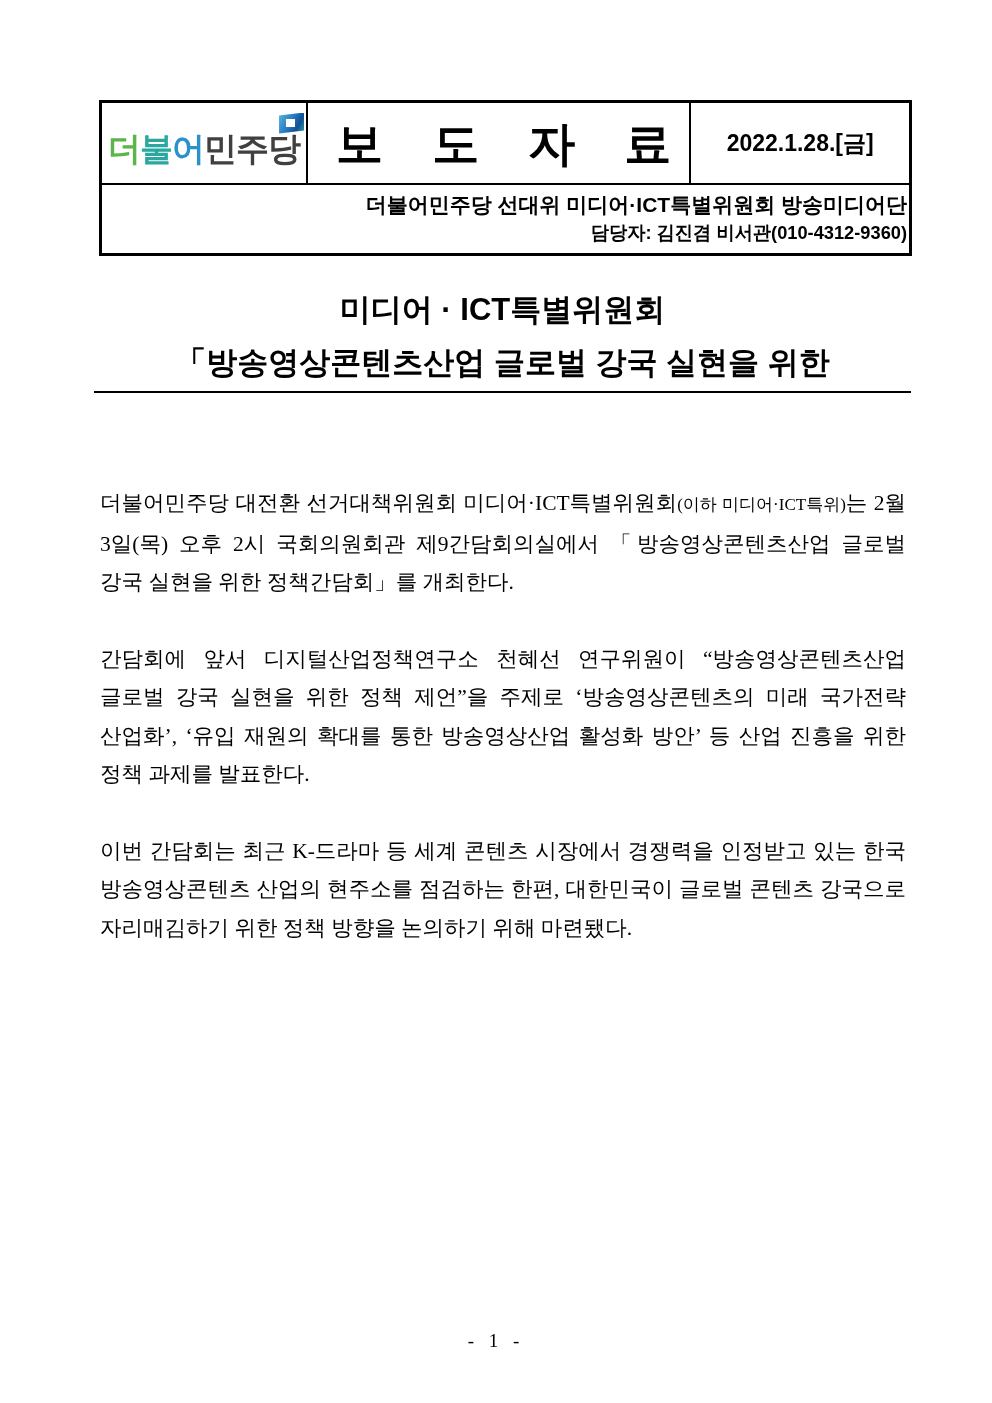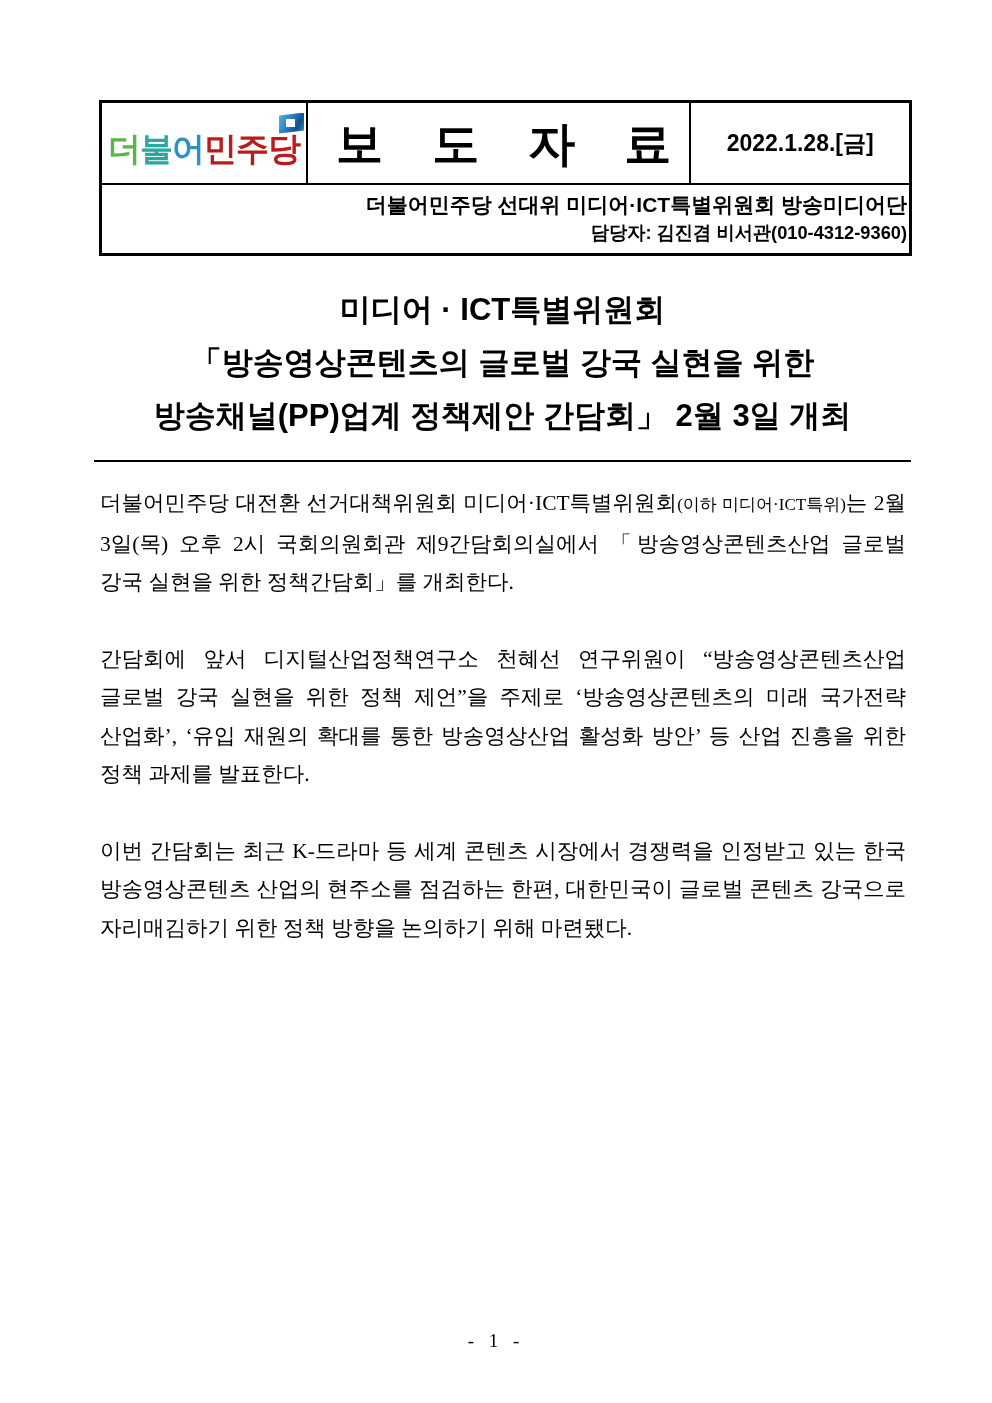--- a/index.html
+++ b/index.html
@@ -65,21 +65,21 @@
     transform:scaleX(0.96); transform-origin:right center;
     white-space:nowrap;
   }
 
   
   .title-block {
     position:absolute; left:94px; top:283px; width:817px;
     text-align:center;
     font-family:"Liberation Sans","DejaVu Sans",sans-serif;
     font-weight:800; font-size:31px; line-height:53px;
-    padding-bottom:18px;
+    padding-bottom:2px;
     border-bottom:2px solid #000;
     white-space:nowrap;
   }
 
   
   .body-text { position:absolute; left:100px; top:455px; width:806px;margin-top:29px; }
   .body-text p {
     font-size:21.5px; line-height:38.5px;
     text-align:justify; text-justify:inter-word;
     margin:0 0 38px 0;
@@ -95,40 +95,39 @@
 </style>
 </head>
 <body>
 
 <div class="page">
 
   <div class="header-box">
     <div class="header-row1">
       <div class="logo-cell">
         <div class="logo">
-          <span class="flag-icon"></span><span style="color: rgb(92, 181, 73);">더</span><span style="color: rgb(42, 167, 158);">불</span><span style="color: rgb(44, 145, 200);">어</span><span style="color: #b91c1c;">민주당</span>
+          <span class="flag-icon"></span><span style="color: rgb(92, 181, 73);">더</span><span style="color: rgb(42, 167, 158);">불</span><span style="color: rgb(44, 145, 200);">어</span><span style="color: #404040;">민주당</span>
         </div>
       </div>
       <div class="doc-type-cell">
         <span>보 도 자 료</span>
       </div>
       <div class="date-cell">
         <span>2022.1.28.[금]</span>
       </div>
     </div>
     <div class="header-row2">
       <div class="dept-line">더불어민주당 선대위 미디어·ICT특별위원회 방송미디어단</div>
       <div class="contact-line">담당자: 김진겸 비서관(010-4312-9360)</div>
     </div>
   </div>
 
   <div class="title-block">
     <div>미디어 · ICT특별위원회</div>
-    <div>「방송영상콘텐츠의 글로벌 강국 실현을 위한</div>
-    <div>방송채널(PP)업계 정책제안 간담회」  2월 3일 개최</div>
+    <div>「방송영상콘텐츠산업 글로벌 강국 실현을 위한</div>
   </div>
 
   <div class="body-text">
     <p><span>더불어민주당 대전환 선거대책위원회 미디어·ICT특별위원회</span><span class="small-inline">(이하 미디어·ICT특위)</span><span>는 2월 3일(목) 오후 2시 국회의원회관 제9간담회의실에서 「방송영상콘텐츠산업 글로벌 강국 실현을 위한 정책간담회」를 개최한다.</span></p>
     <p>간담회에 앞서 디지털산업정책연구소 천혜선 연구위원이 “방송영상콘텐츠산업 글로벌 강국 실현을 위한 정책 제언”을 주제로 ‘방송영상콘텐츠의 미래 국가전략 산업화’, ‘유입 재원의 확대를 통한 방송영상산업 활성화 방안’ 등 산업 진흥을 위한 정책 과제를 발표한다.</p>
     <p>이번 간담회는 최근 K-드라마 등 세계 콘텐츠 시장에서 경쟁력을 인정받고 있는 한국 방송영상콘텐츠 산업의 현주소를 점검하는 한편, 대한민국이 글로벌 콘텐츠 강국으로 자리매김하기 위한 정책 방향을 논의하기 위해 마련됐다.</p>
   </div>
 
   <div class="footer">- 1 -</div>
 

